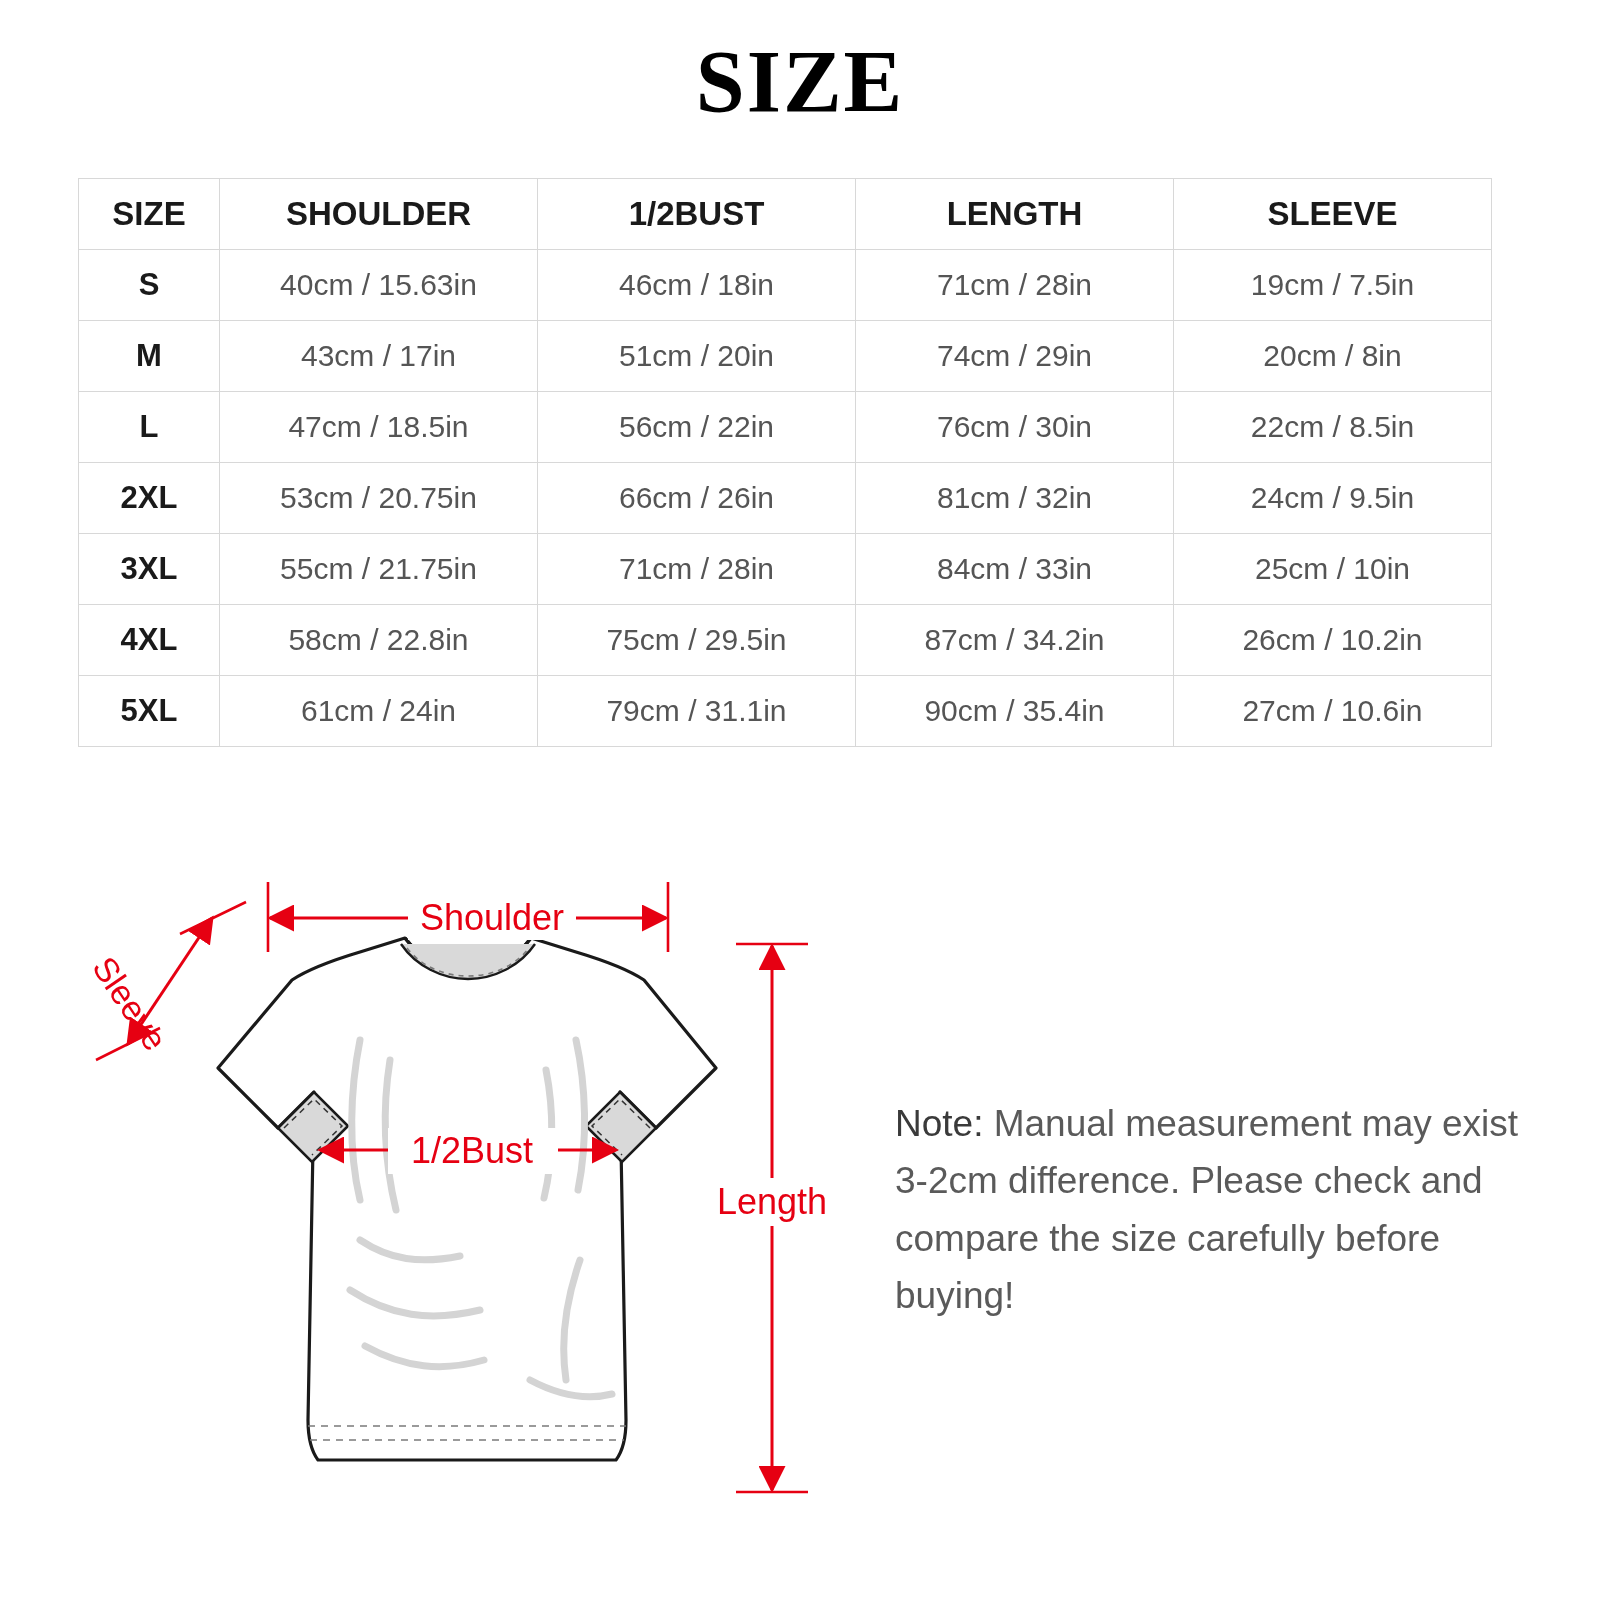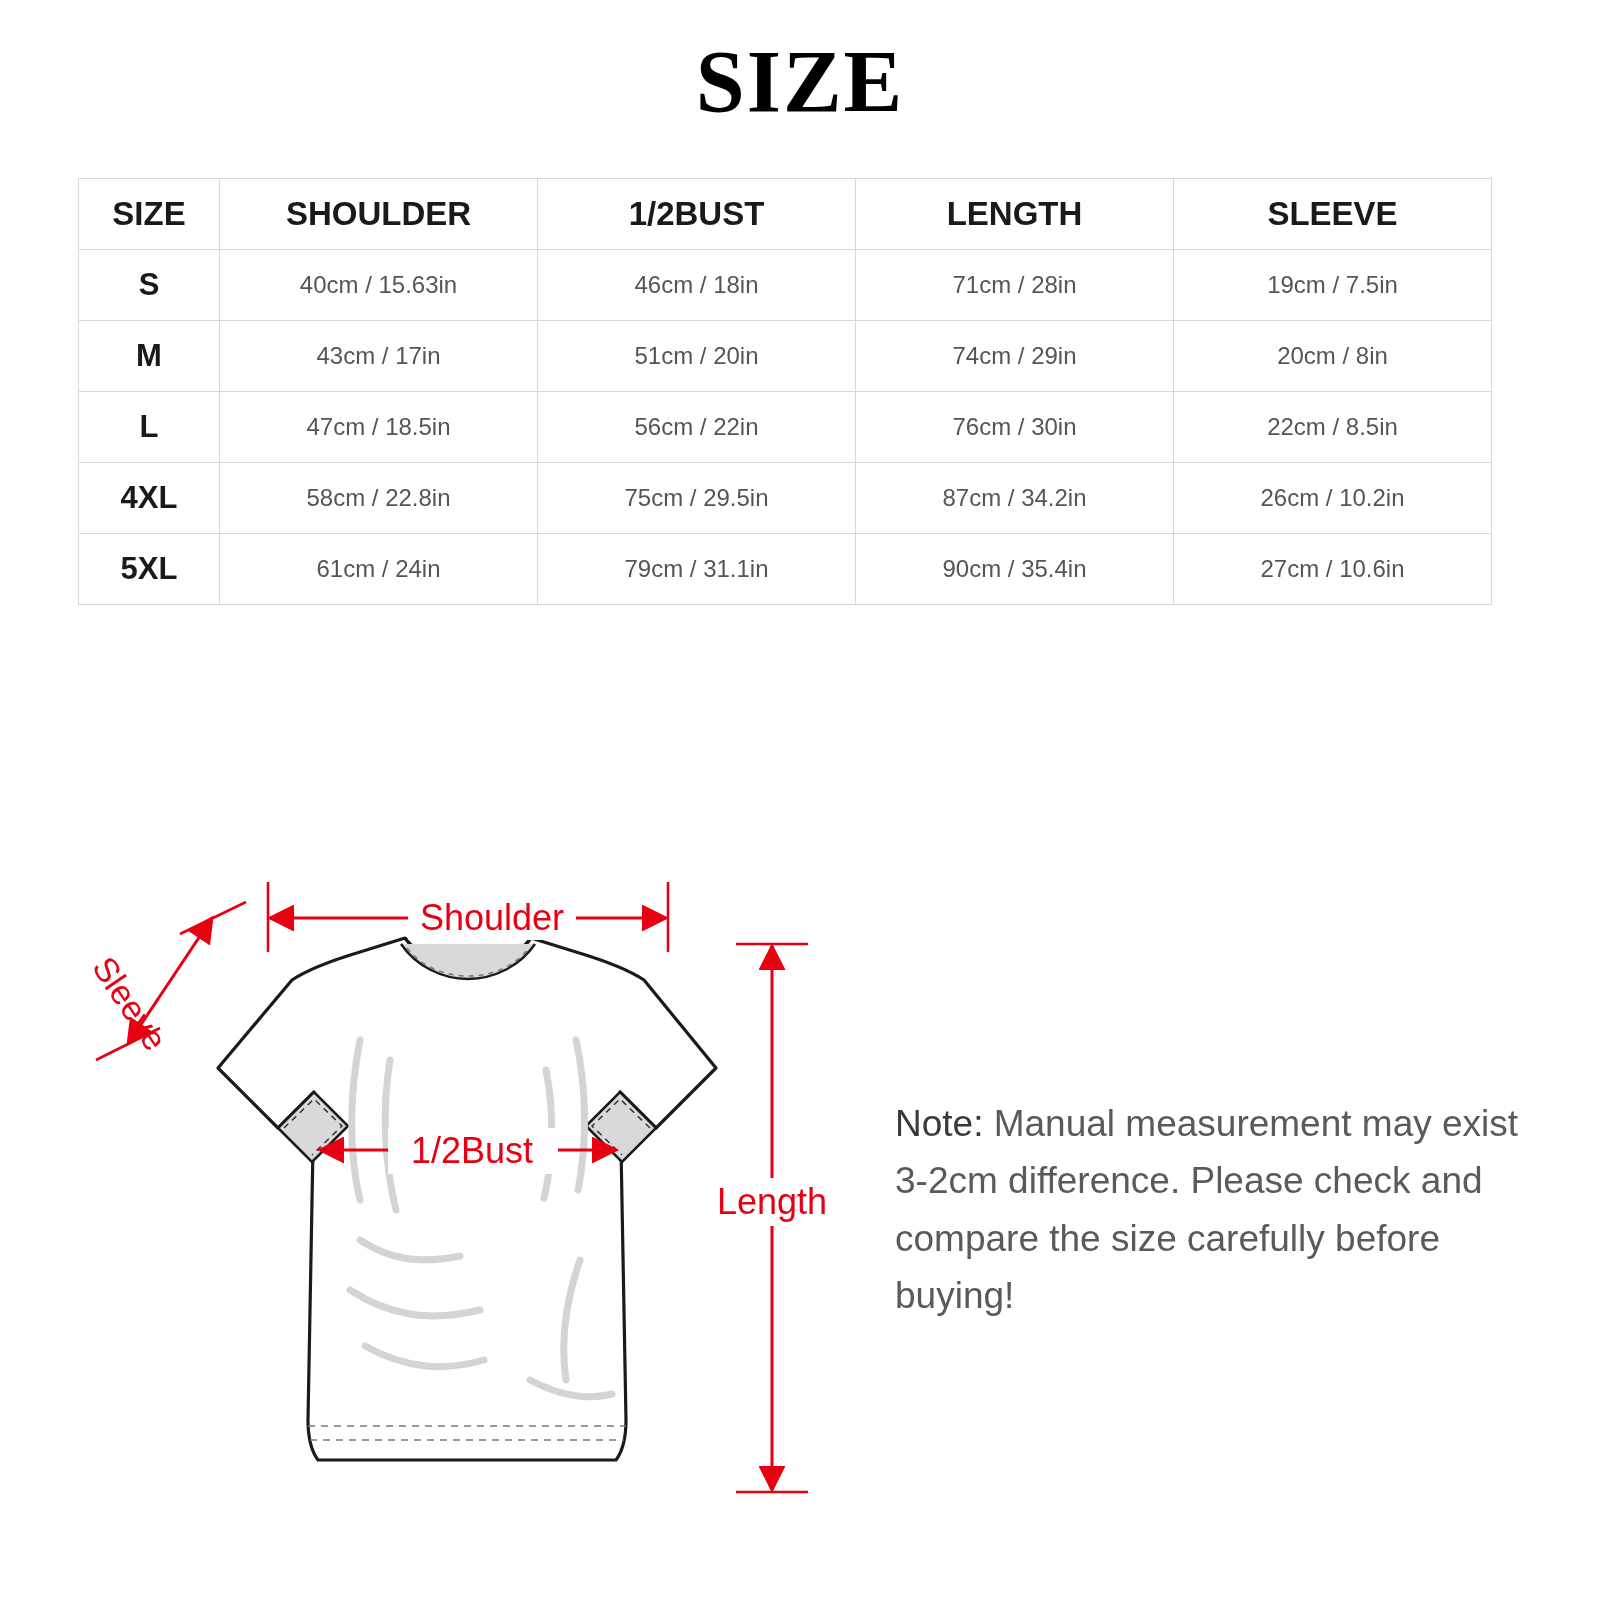--- a/index.html
+++ b/index.html
@@ -45,21 +45,21 @@
     font-size: 33px;
     font-weight: bold;
     color: #1a1a1a;
   }
   .size-table td.size-cell {
     font-size: 31px;
     font-weight: bold;
     color: #1a1a1a;
   }
   .size-table td.val-cell {
-    font-size: 24px;
+    font-size: 30px;
     font-weight: normal;
     color: #555555;
   }
   .col-size { width: 140px; }
   .col-other { width: 317px; }
 
   .diagram {
     position: absolute;
     top: 860px;
     left: 60px;
@@ -109,20 +109,34 @@
       <td class="val-cell">51cm / 20in</td>
       <td class="val-cell">74cm / 29in</td>
       <td class="val-cell">20cm / 8in</td>
     </tr>
     <tr>
       <td class="size-cell">L</td>
       <td class="val-cell">47cm / 18.5in</td>
       <td class="val-cell">56cm / 22in</td>
       <td class="val-cell">76cm / 30in</td>
       <td class="val-cell">22cm / 8.5in</td>
+    </tr>
+    <tr>
+      <td class="size-cell">2XL</td>
+      <td class="val-cell">53cm / 20.75in</td>
+      <td class="val-cell">66cm / 26in</td>
+      <td class="val-cell">81cm / 32in</td>
+      <td class="val-cell">24cm / 9.5in</td>
+    </tr>
+    <tr>
+      <td class="size-cell">3XL</td>
+      <td class="val-cell">55cm / 21.75in</td>
+      <td class="val-cell">71cm / 28in</td>
+      <td class="val-cell">84cm / 33in</td>
+      <td class="val-cell">25cm / 10in</td>
     </tr>
     <tr>
       <td class="size-cell">4XL</td>
       <td class="val-cell">58cm / 22.8in</td>
       <td class="val-cell">75cm / 29.5in</td>
       <td class="val-cell">87cm / 34.2in</td>
       <td class="val-cell">26cm / 10.2in</td>
     </tr>
     <tr>
       <td class="size-cell">5XL</td>

